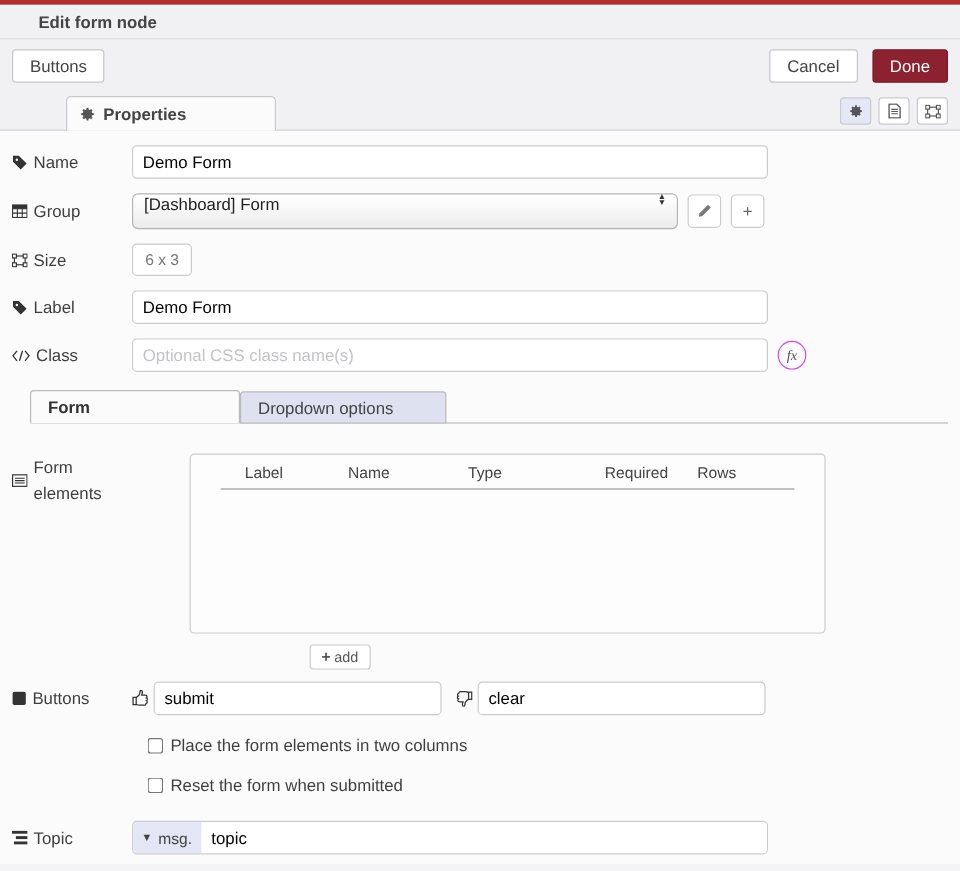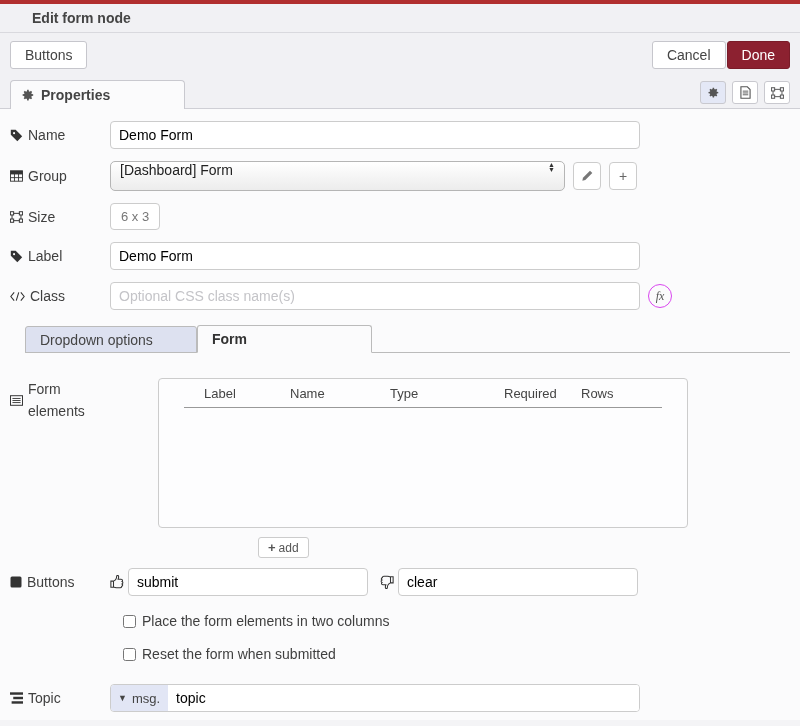--- a/index.html
+++ b/index.html
@@ -23,33 +23,33 @@
   .toolbar {
     display:flex; justify-content:space-between; align-items:center;
     padding:8px 10px; background:#f1f1f4;
   }
   .btn {
     display:inline-block; padding:5px 14px; font-size:14px; color:#444;
     background:#fff; border:1px solid #c6c6cc; border-radius:3px; cursor:pointer;
     font-family:"Liberation Sans",sans-serif;
   }
   .btn-primary { background:#8C2130; border-color:#7a1c29; color:#fff; }
-  .toolbar-right { display:flex; gap:1px;justify-content:flex-end; }
+  .toolbar-right { display:flex; gap:12px;justify-content:flex-end; }
 
   
   .tabbar {
     background:#f1f1f4; border-bottom:1px solid #cfcfd5;
     display:flex; justify-content:space-between; align-items:flex-end;
     height:32px; padding:0 10px;
   }
   .main-tab {
     width:175px; height:29px; background:#fbfbfc;
     border:1px solid #c9c9cf; border-bottom:none; border-radius:4px 4px 0 0;
     display:flex; align-items:center; gap:7px; padding:0 10px;
-    font-weight:bold; color:#444; position:relative; top:1px; cursor:pointer;
+    font-weight:bold; color:#444; position:relative; top:1px; cursor:pointer;margin-left:45px;
   }
   .tab-icons { display:flex; gap:6px; margin-bottom:4px; }
   .icon-btn {
     width:26px; height:23px; border:1px solid #c9c9cf; border-radius:3px;
     background:#fff; display:flex; align-items:center; justify-content:center;
     cursor:pointer; color:#555; font-size:13px;
   }
   .icon-btn.active { background:#e4e8f6; }
 
   
@@ -290,25 +290,25 @@
         </span>
         <span>Class</span>
       </div>
       <input type="text" class="w-full" placeholder="Optional CSS class name(s)" style="">
       <button class="fx-btn">
           <span>fx</span>
         </button>
     </div>
 
     <div class="subtabs">
+      <div class="subtab active">
+        <span>Form</span>
+      </div>
       <div class="subtab inactive">
         <span>Dropdown options</span>
-      </div>
-      <div class="subtab active">
-        <span>Form</span>
       </div>
     </div>
 
     <div class="fe-section">
       <div class="fe-label">
         <span class="lab-line">
           <span class="ti">
             <svg width="13" height="11" viewBox="0 0 16 13">
                 <rect x="0.6" y="0.6" width="14.8" height="11.8" fill="none" stroke="#333" stroke-width="1.2"></rect>
                 <path stroke="#333" stroke-width="1.1" d="M3 4h10M3 6.5h10M3 9h10"></path>

